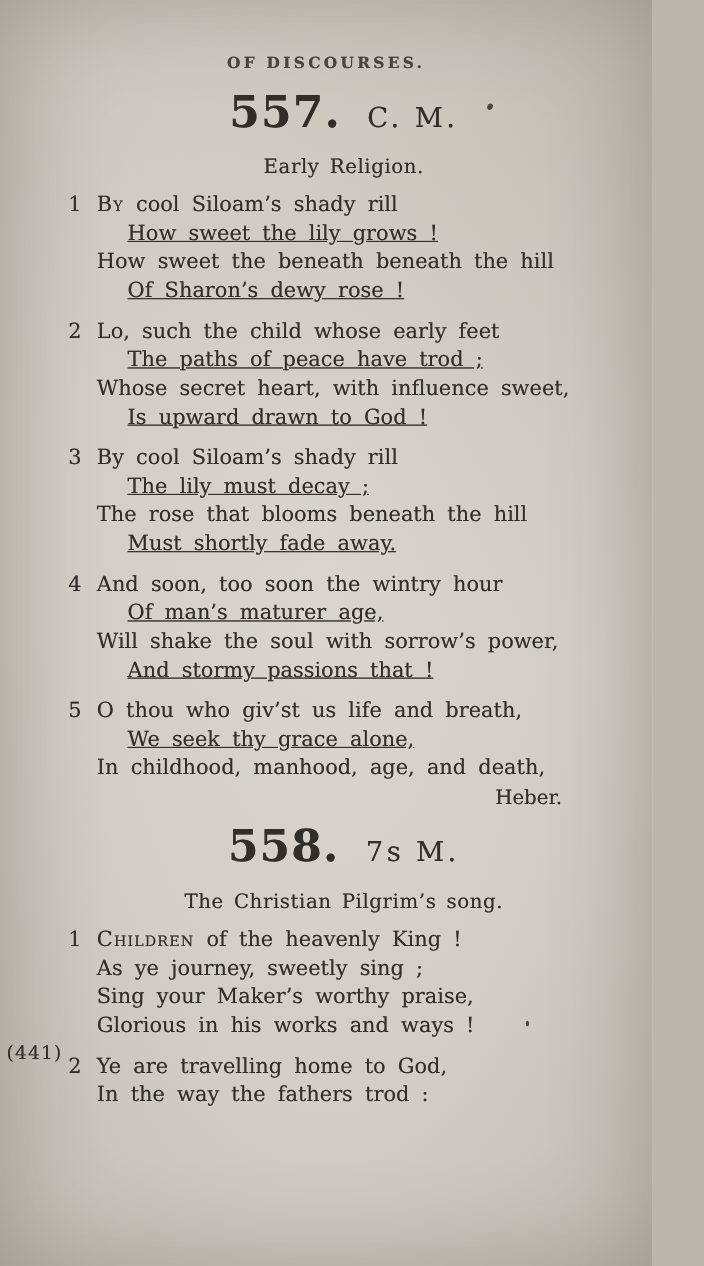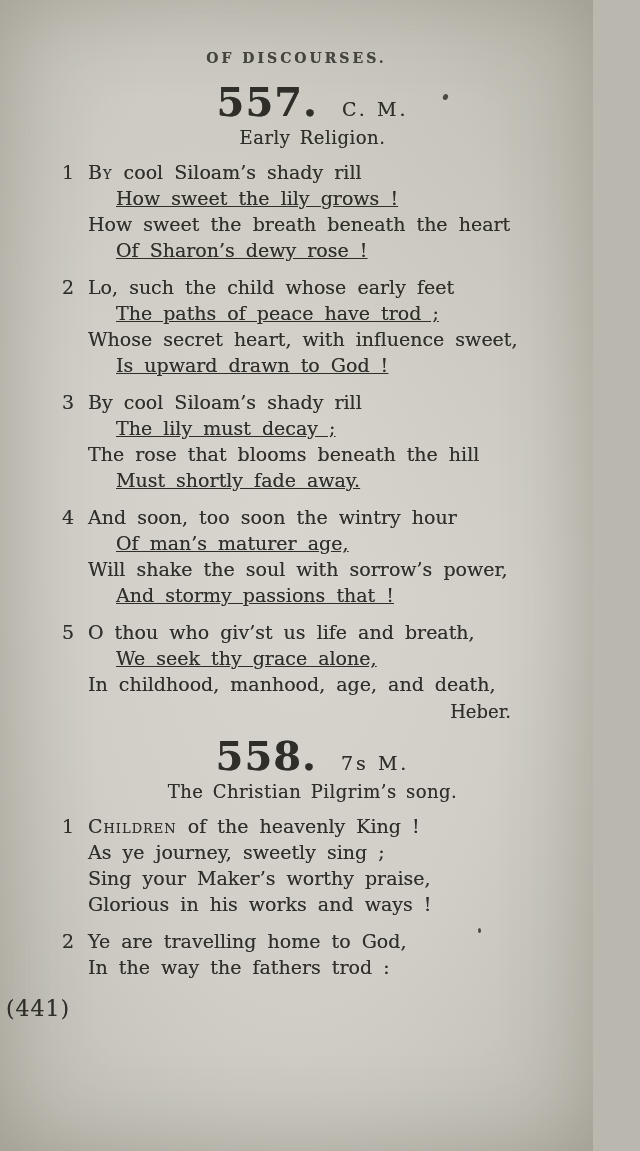--- a/index.html
+++ b/index.html
@@ -24,25 +24,25 @@
     text-align:center;
     font-size:14px;
     font-weight:bold;
     letter-spacing:3px;
     color:#45443e;
   }
   .hymns{padding:0 56px 0 88px;}
   .hymn-head{text-align:center;margin-top:12px;}
   .hymn + .hymn .hymn-head{margin-top:10px;}
   .hymn-number{font-size:40px;font-weight:bold;letter-spacing:1px;}
-  .hymn-meter{font-size:19px;margin-left:24px;letter-spacing:3px;}
+  .hymn-meter{font-size:25px;margin-left:24px;letter-spacing:3px;}
   .hymn-title{
     text-align:center;
     font-size:18px;
-    margin-top:2px;
+    margin-top:16px;
     letter-spacing:.5px;
     word-spacing:3px;
   }
   .verse{
     position:relative;
     margin-top:11px;
     font-size:19px;
     line-height:26px;
     word-spacing:5px;
   }
@@ -50,43 +50,43 @@
   .line.indent{padding-left:28px;text-decoration:underline;}
   .lead{font-variant:small-caps;letter-spacing:1px;}
   .attribution{
     text-align:right;
     font-size:18px;
     margin-top:4px;
     padding-right:26px;
   }
   .page-number{
     position:absolute;
-    left:6px;top:996px;
-    font-size:22px;
+    left:6px;top:948px;
+    font-size:17px;
     letter-spacing:1px;
   }
   .speck{position:absolute;background:#4a4840;border-radius:50%;}
   .speck-a{left:443px;top:94px;width:5px;height:6px;transform:rotate(25deg);}
   .speck-b{left:478px;top:928px;width:3px;height:5px;}
 </style>
 </head>
 <body>
 
 <div class="page">
   <div class="running-head">OF DISCOURSES.</div>
 
   <div class="hymns">
       <section class="hymn">
         <div class="hymn-head"><span class="hymn-number">557.</span><span class="hymn-meter">C. M.</span></div>
         <div class="hymn-title">Early Religion.</div>
         <div class="verse">
           <span class="vnum">1</span>
           <div class="line"><span class="lead">By</span> cool Siloam’s shady rill</div>
           <div class="line indent">How sweet the lily grows !</div>
-          <div class="line">How sweet the breath beneath the heart</div>
+          <div class="line">How sweet the beneath beneath the hill</div>
           <div class="line indent">Of Sharon’s dewy rose !</div>
         </div>
         <div class="verse">
           <span class="vnum">2</span>
           <div class="line">Lo, such the child whose early feet</div>
           <div class="line indent">The paths of peace have trod ;</div>
           <div class="line">Whose secret heart, with influence sweet,</div>
           <div class="line indent">Is upward drawn to God !</div>
         </div>
         <div class="verse">

